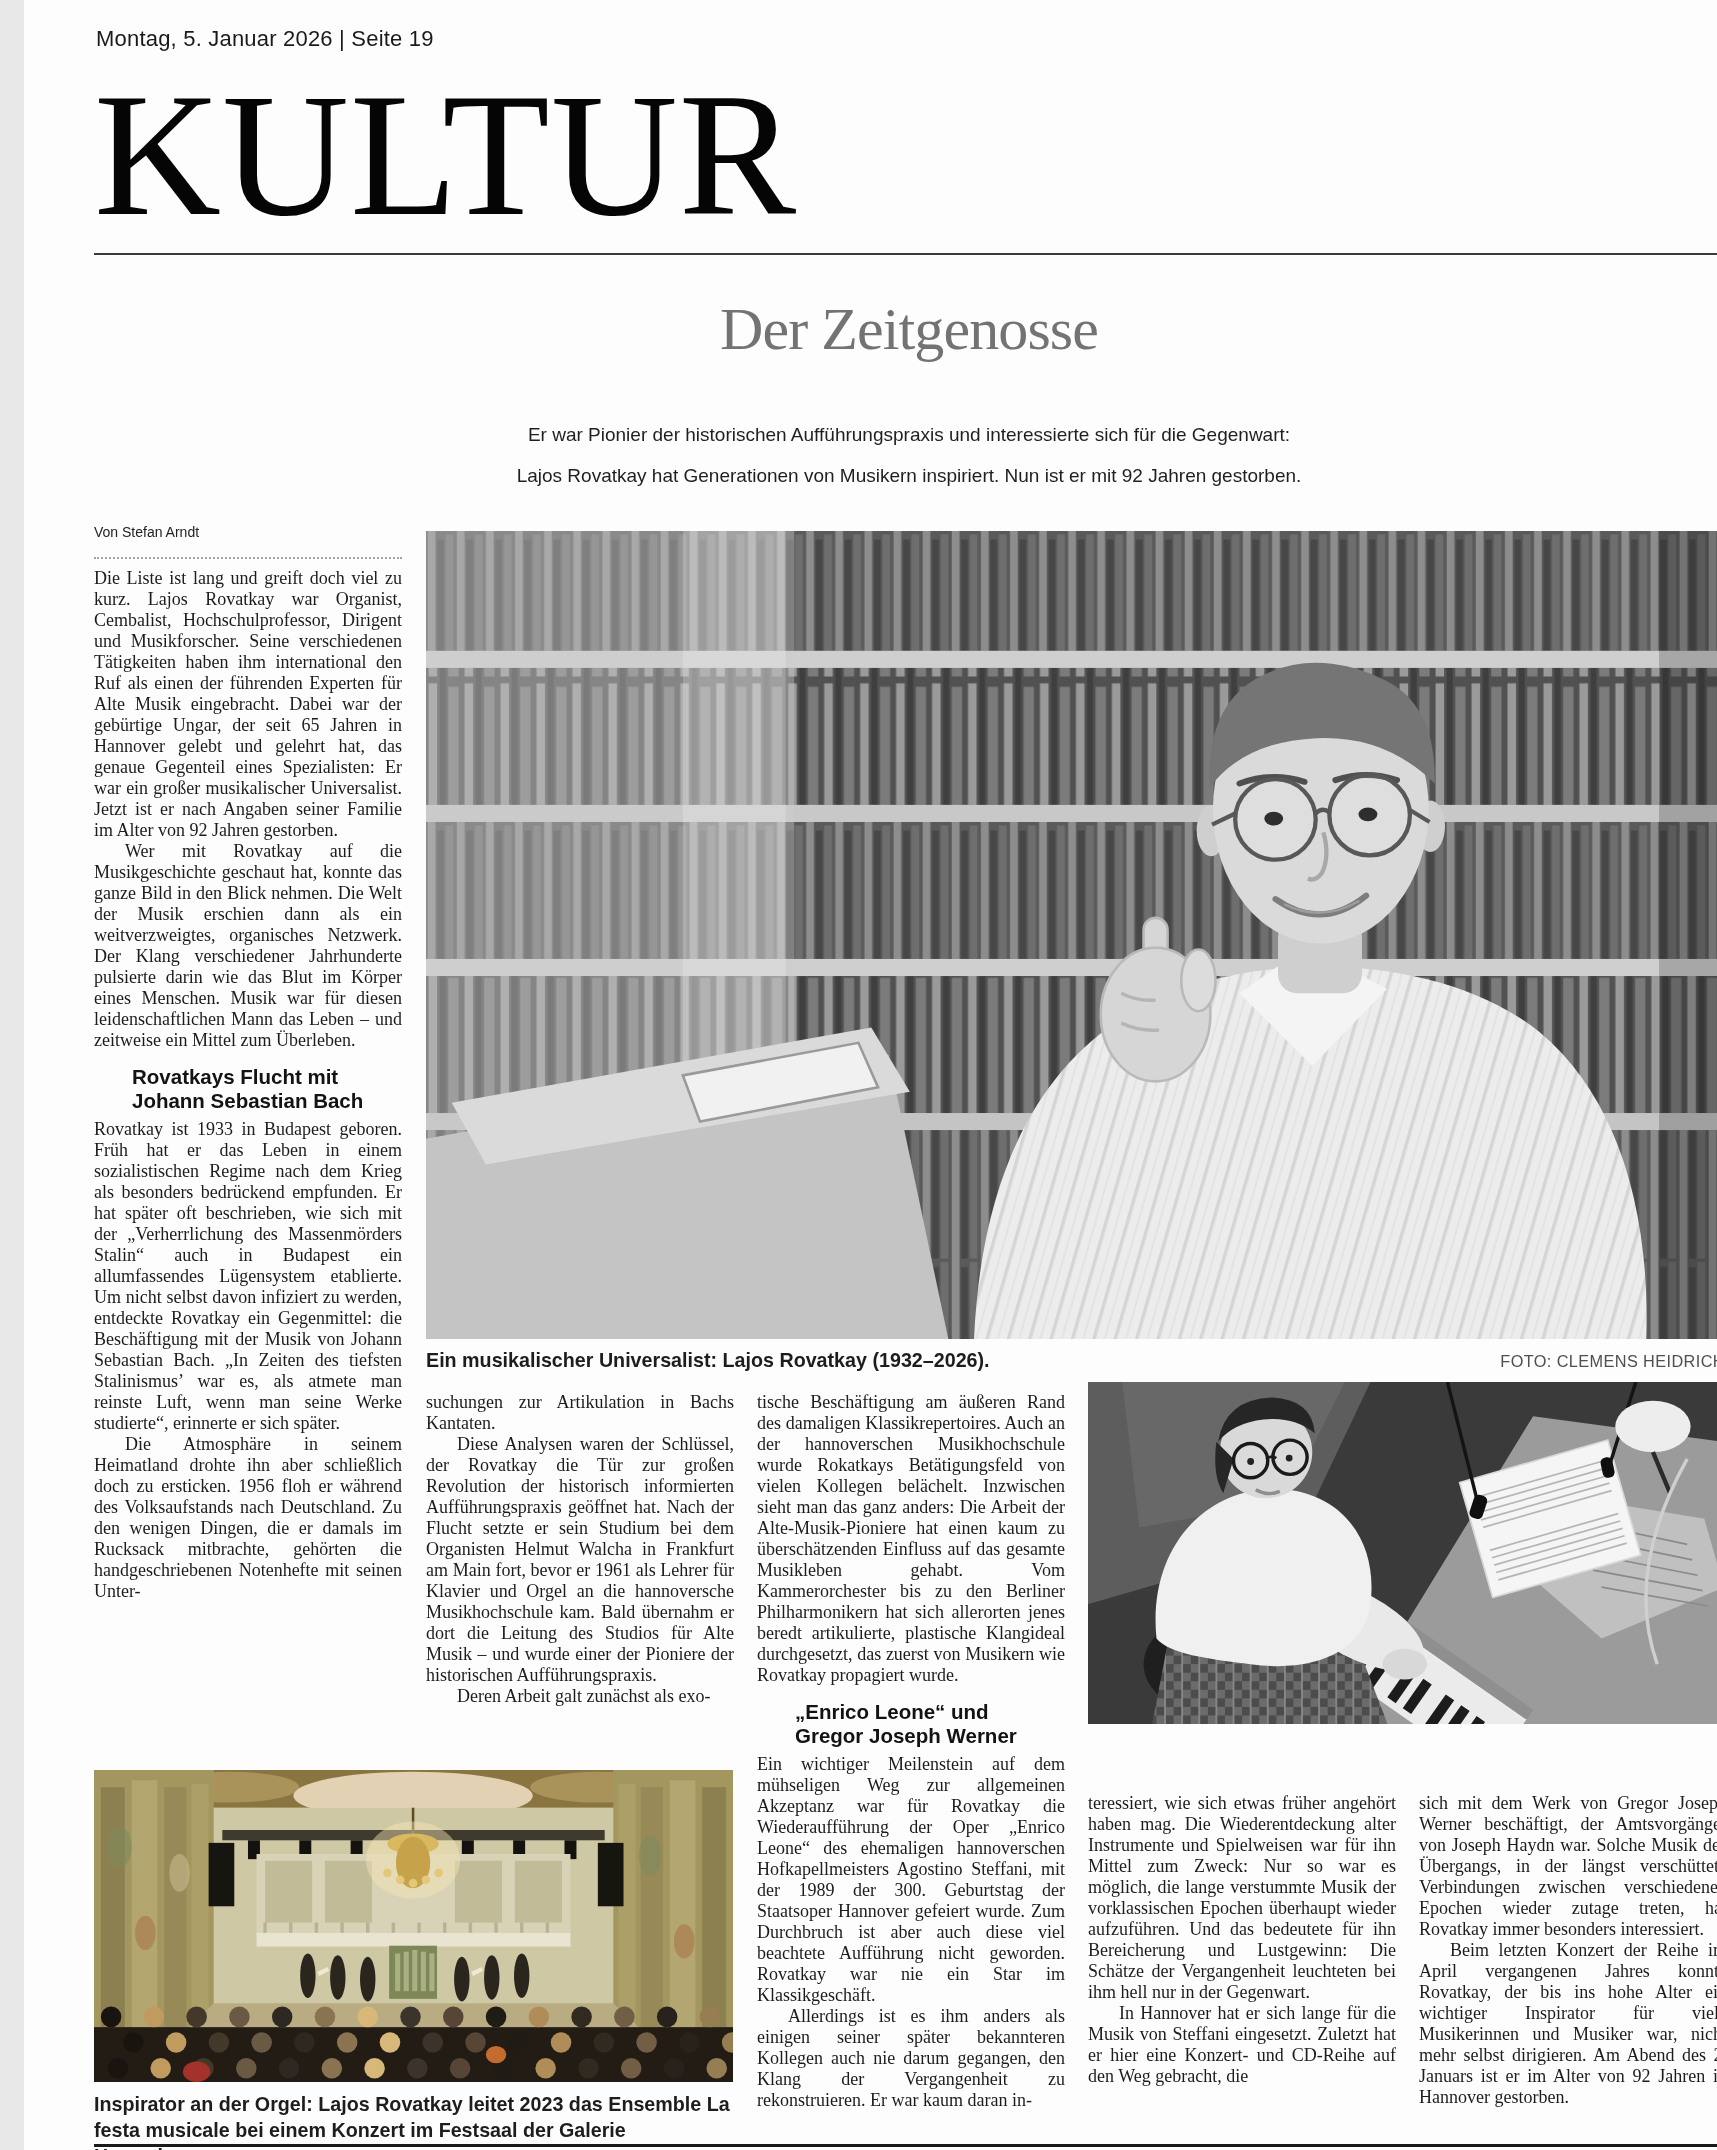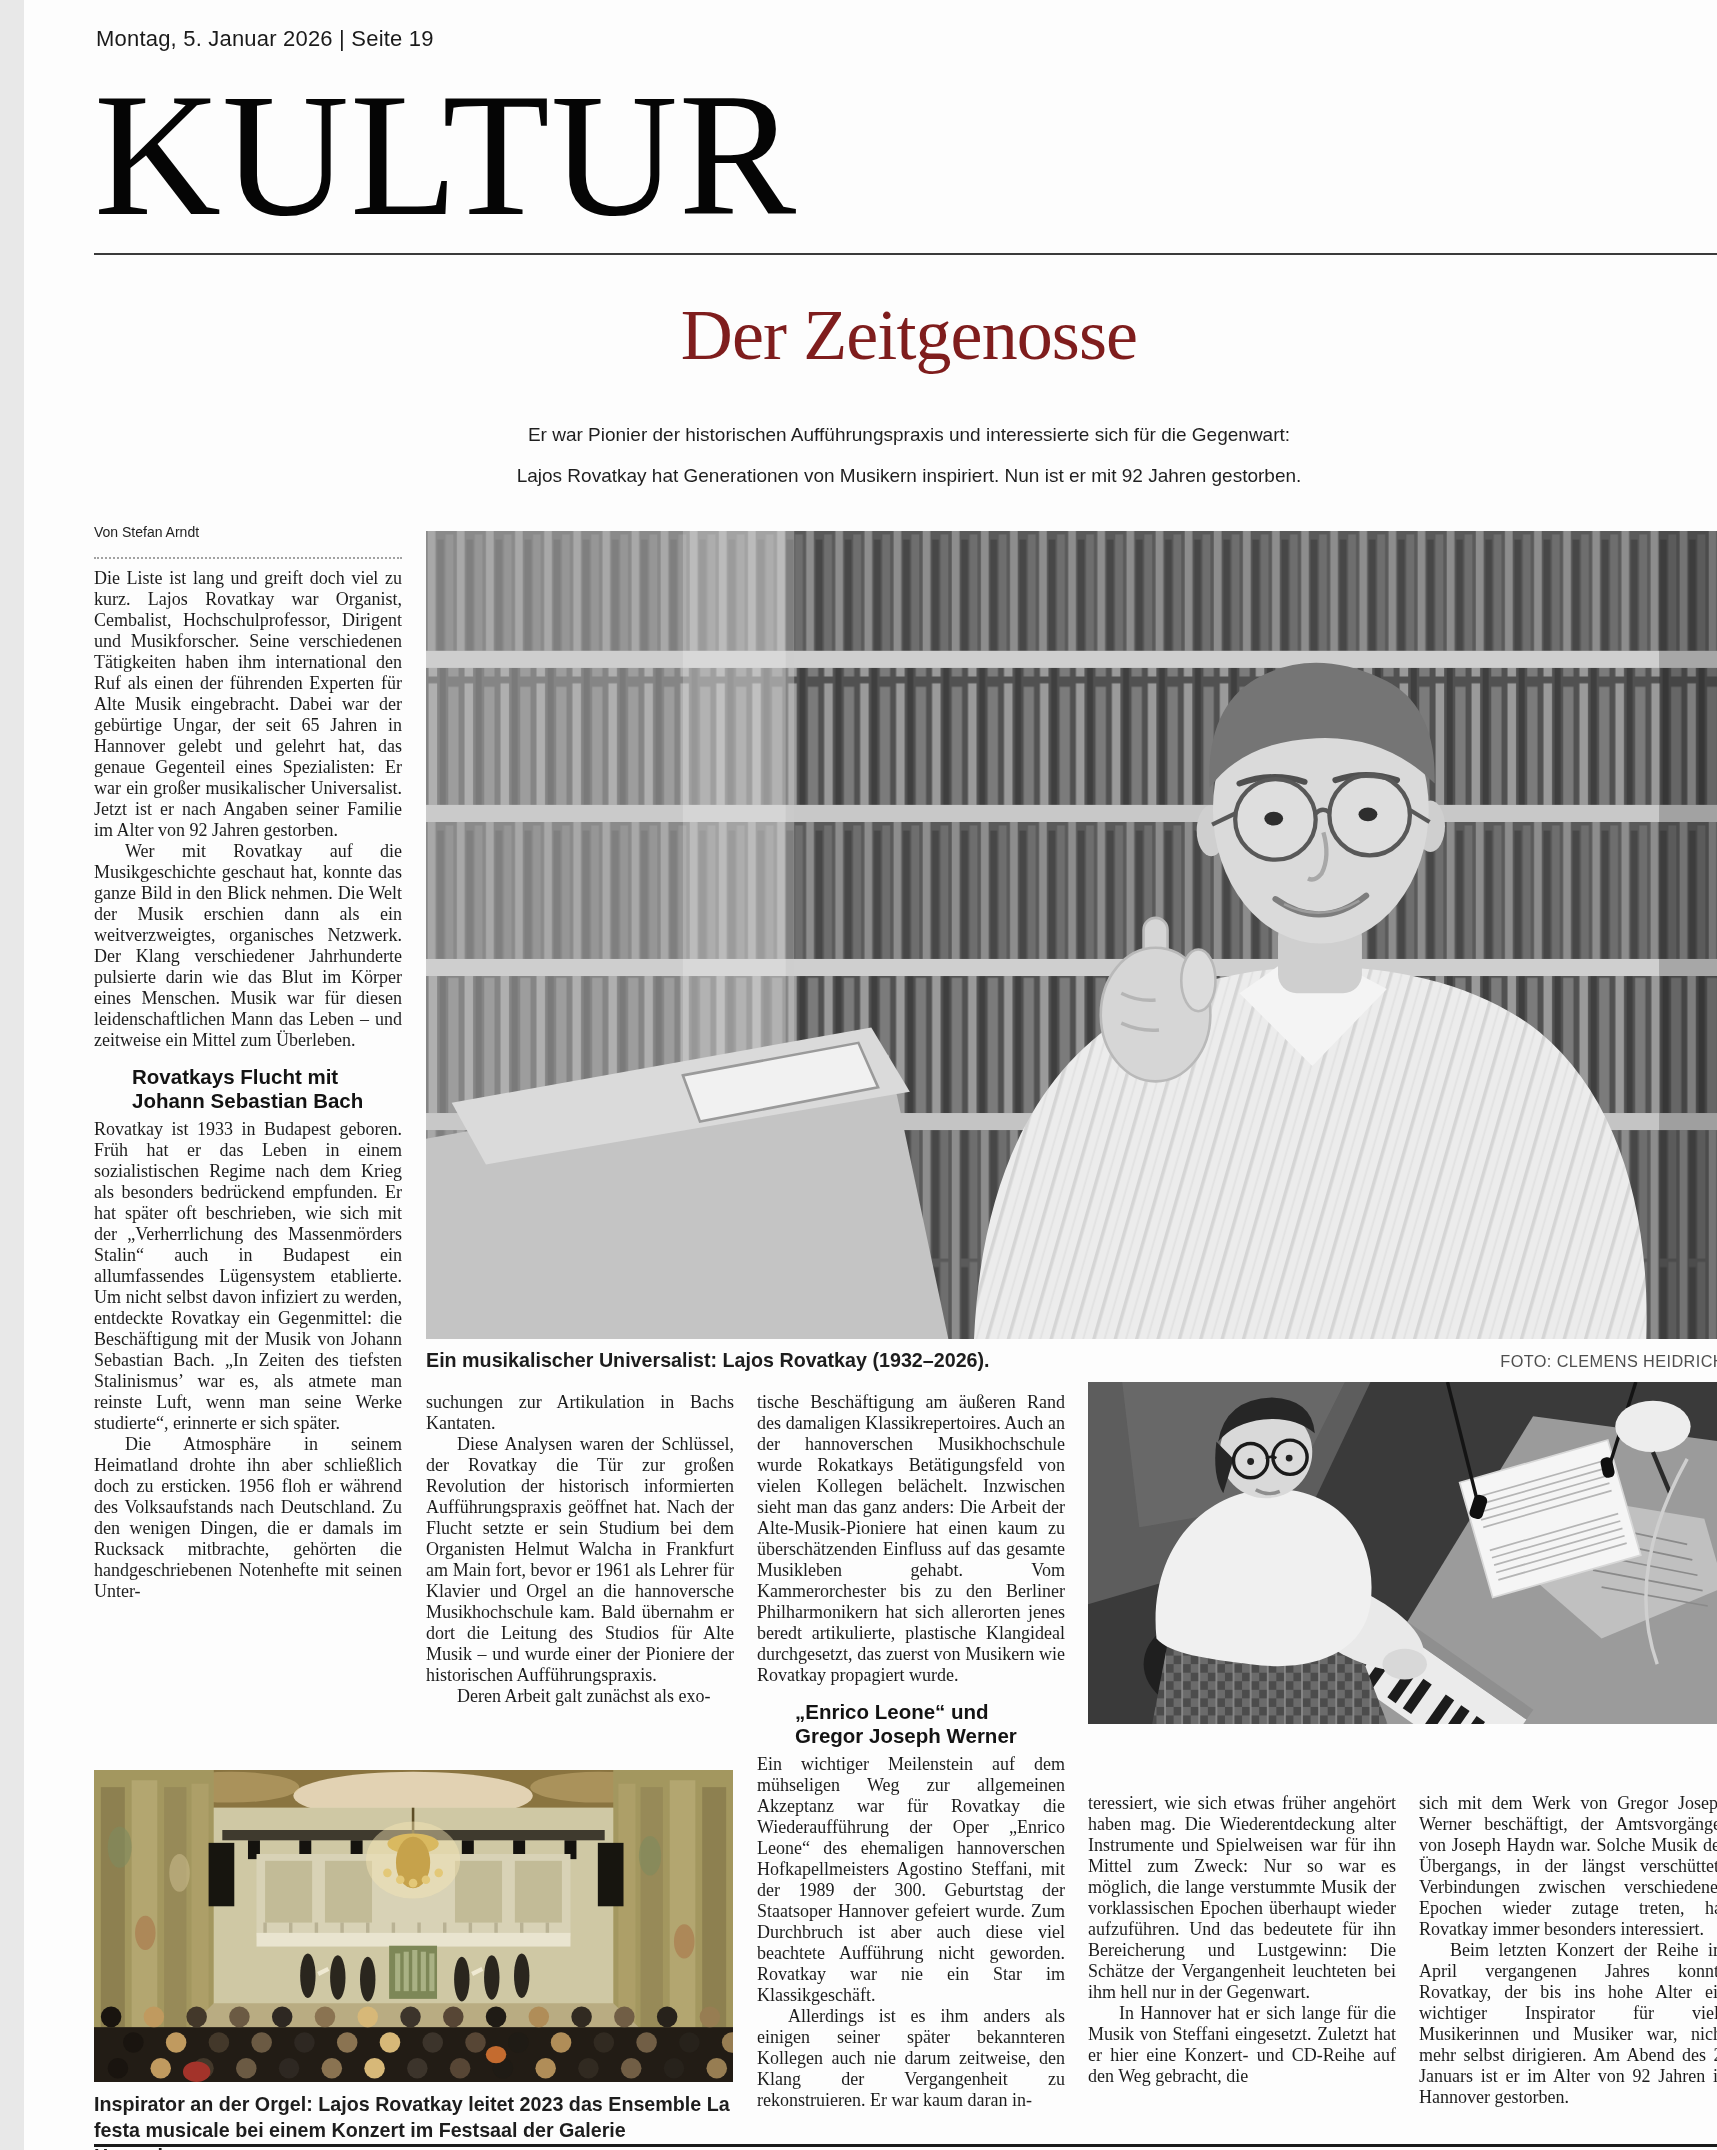--- a/index.html
+++ b/index.html
@@ -7,21 +7,21 @@
         font-family:"Liberation Sans",sans-serif;color:#1c1c1c;margin-left:24px;}
   .abs{position:absolute;}
 
   .dateline{left:72px;top:26px;font-size:22px;letter-spacing:0.2px;color:#1a1a1a;}
   .masthead{left:70px;top:67px;font-family:"Liberation Serif",serif;font-size:176px;
             line-height:1;letter-spacing:0.9px;color:#050505;}
   .top-rule{left:70px;width:1630px;top:253px;height:1.7px;background:#3a3a3a;}
 
   .headline-wrap{left:70px;width:1630px;top:298px;text-align:center;}
   .headline{display:inline-block;font-family:"Liberation Serif",serif;font-weight:400;
-            font-size:72px;line-height:1.05;color:#7f1d1d;letter-spacing:-0.9px;}
+            font-size:60px;line-height:1.05;color:#737373;letter-spacing:-0.9px;}
   .dek{left:70px;width:1630px;top:414px;text-align:center;font-size:19px;line-height:41px;color:#1f1f1f;}
 
   .byline{left:70px;top:524px;font-size:14px;color:#222;}
   .dotted-rule{left:70px;width:308px;top:557px;border-top:2.6px dotted #a2a2a2;height:0;}
 
   .col{font-family:"Liberation Serif",serif;font-size:18px;line-height:21px;
        text-align:justify;color:#1c1c1c;hyphens:auto;-webkit-hyphens:auto;}
   .col p{margin:0;}
   .col p.indent{text-indent:31px;}
   .colhead{font-family:"Liberation Sans",sans-serif;font-size:20.5px;line-height:24px;
@@ -165,21 +165,21 @@
     <p class="indent">Deren Arbeit galt zunächst als exo-</p>
   </div>
 
   <div class="abs col col3">
     <p>tische Beschäftigung am äußeren Rand des damaligen Klassikrepertoires. Auch an der hannoverschen Musikhochschule wurde Rokatkays Betätigungsfeld von vielen Kollegen belächelt. Inzwischen sieht man das ganz anders: Die Arbeit der Alte-Musik-Pioniere hat einen kaum zu überschätzenden Einfluss auf das gesamte Musikleben gehabt. Vom Kammerorchester bis zu den Berliner Philharmonikern hat sich allerorten jenes beredt artikulierte, plastische Klangideal durchgesetzt, das zuerst von Musikern wie Rovatkay propagiert wurde.</p>
     <h3 class="colhead">
       <span>„Enrico Leone“ und</span><br>
       <span>Gregor Joseph Werner</span>
     </h3>
     <p>Ein wichtiger Meilenstein auf dem mühseligen Weg zur allgemeinen Akzeptanz war für Rovatkay die Wiederaufführung der Oper „Enrico Leone“ des ehemaligen hannoverschen Hofkapellmeisters Agostino Steffani, mit der 1989 der 300. Geburtstag der Staatsoper Hannover gefeiert wurde. Zum Durchbruch ist aber auch diese viel beachtete Aufführung nicht geworden. Rovatkay war nie ein Star im Klassikgeschäft.</p>
-    <p class="indent">Allerdings ist es ihm anders als einigen seiner später bekannteren Kollegen auch nie darum zeitweise, den Klang der Vergangenheit zu rekonstruieren. Er war kaum daran in-</p>
+    <p class="indent">Allerdings ist es ihm anders als einigen seiner später bekannteren Kollegen auch nie darum gegangen, den Klang der Vergangenheit zu rekonstruieren. Er war kaum daran in-</p>
   </div>
 
   <figure class="abs photo photo-studio">
     <svg viewBox="0 0 743 400" preserveAspectRatio="none">
       <defs>
         <pattern id="plaid" width="20" height="20" patternUnits="userSpaceOnUse">
           <rect width="20" height="20" fill="#6b6b6b"></rect>
           <rect width="10" height="10" fill="#4c4c4c"></rect>
           <rect x="10" y="10" width="10" height="10" fill="#4c4c4c"></rect>
           <rect x="9" width="2" height="20" fill="#8a8a8a"></rect>

